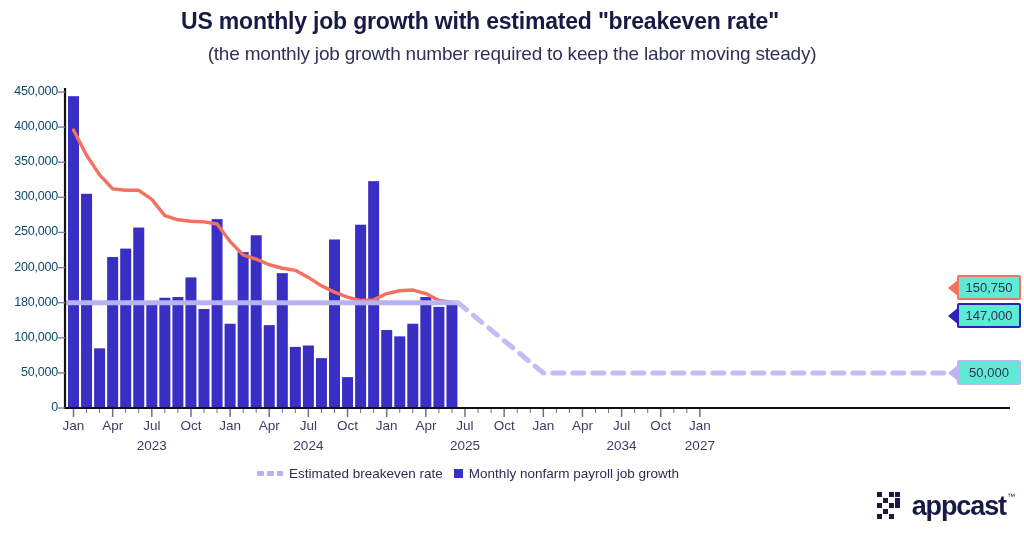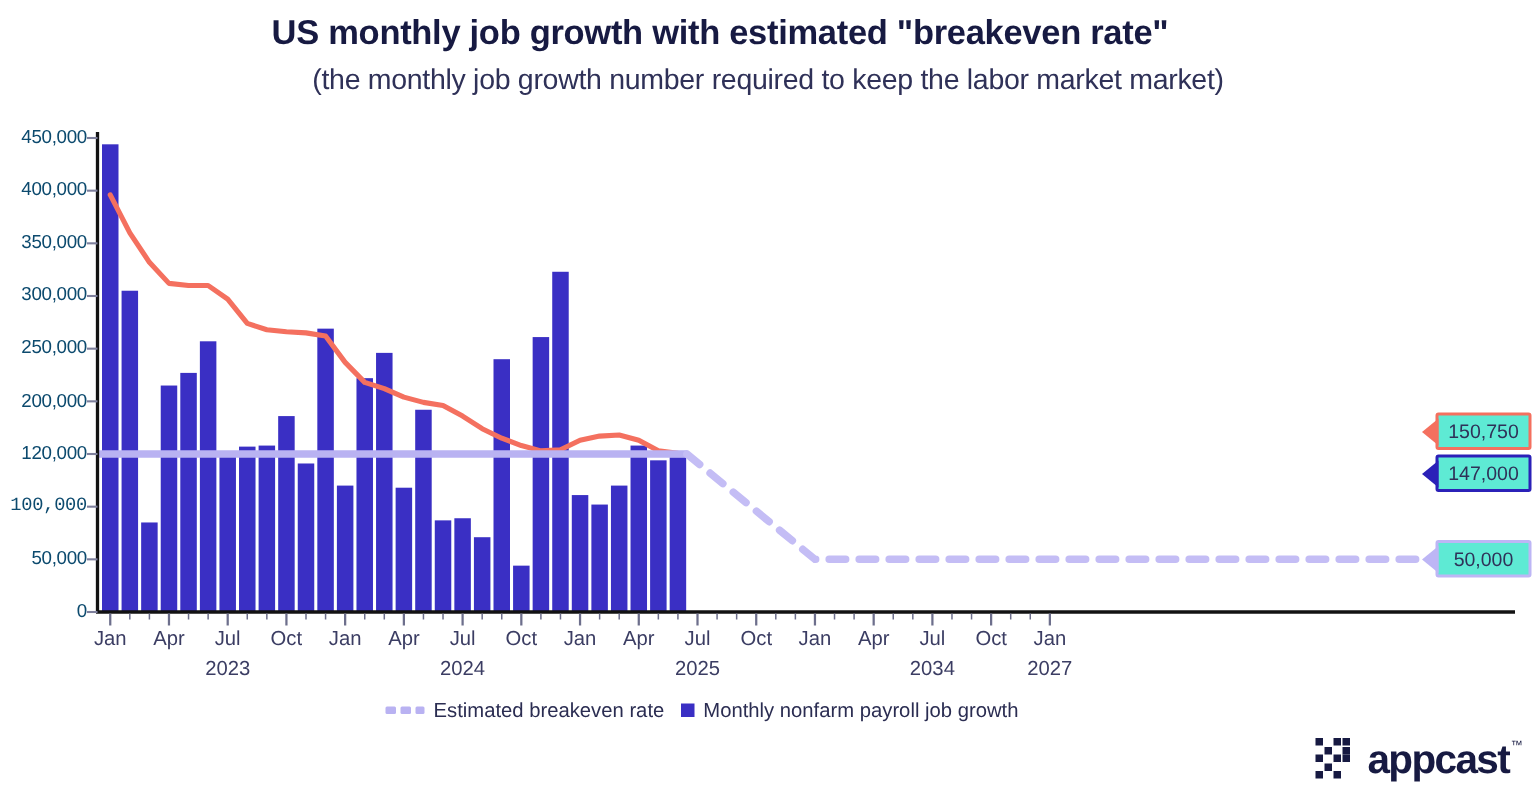--- a/index.html
+++ b/index.html
@@ -78,21 +78,21 @@
     line-height:1;position:relative;
   }
   .logo .tm{font-size:8px;position:absolute;top:0;right:-8px;font-weight:normal;}
 </style>
 </head>
 <body>
 
 <div class="wrap">
 
   <div class="title">US monthly job growth with estimated "breakeven rate"</div>
-  <div class="subtitle">(the monthly job growth number required to keep the labor market market)</div>
+  <div class="subtitle">(the monthly job growth number required to keep the labor moving steady)</div>
 
   <div class="plot">
     <svg class="canvas" width="1024" height="533">
       <g id="bars">
           <rect x="68.00" y="96.21" width="11" height="311.79" fill="#3a2fc4"></rect>
           <rect x="81.05" y="193.82" width="11" height="214.18" fill="#3a2fc4"></rect>
           <rect x="94.10" y="348.31" width="11" height="59.69" fill="#3a2fc4"></rect>
           <rect x="107.15" y="257.02" width="11" height="150.98" fill="#3a2fc4"></rect>
           <rect x="120.20" y="248.60" width="11" height="159.40" fill="#3a2fc4"></rect>
           <rect x="133.25" y="227.53" width="11" height="180.47" fill="#3a2fc4"></rect>
@@ -187,22 +187,22 @@
           <line x1="660.75" x2="660.75" y1="409" y2="417" stroke="#6d6f8c" stroke-width="1.5"></line>
           <line x1="673.80" x2="673.80" y1="409" y2="413" stroke="#6d6f8c" stroke-width="1"></line>
           <line x1="686.85" x2="686.85" y1="409" y2="413" stroke="#6d6f8c" stroke-width="1"></line>
           <line x1="699.90" x2="699.90" y1="409" y2="417" stroke="#6d6f8c" stroke-width="1.5"></line>
         </g>
     </svg>
 
     <div id="ylabels">
         <div class="ylab" style="left: 0px; top: 400px;">0</div>
         <div class="ylab" style="left: 0px; top: 364.9px;">50,000</div>
-        <div class="ylab" style="left: 0px; top: 329.8px; font-family: Liberation Mono, monospace;">100,000</div>
-        <div class="ylab" style="left: 0px; top: 294.7px;">120,000</div>
+        <div class="ylab" style="left: 0px; top: 329.8px;">100,000</div>
+        <div class="ylab" style="left: 0px; top: 294.7px;">180,000</div>
         <div class="ylab" style="left: 0px; top: 259.6px;">200,000</div>
         <div class="ylab" style="left: 0px; top: 224.4px;">250,000</div>
         <div class="ylab" style="left: 0px; top: 189.3px;">300,000</div>
         <div class="ylab" style="left: 0px; top: 154.2px;">350,000</div>
         <div class="ylab" style="left: 0px; top: 119.1px;">400,000</div>
         <div class="ylab" style="left: 0px; top: 84px;">450,000</div>
       </div>
     <div id="xlabels">
         <div class="xlab" style="left: 51.5px; top: 418px;">Jan</div>
         <div class="xlab" style="left: 90.7px; top: 418px;">Apr</div>

